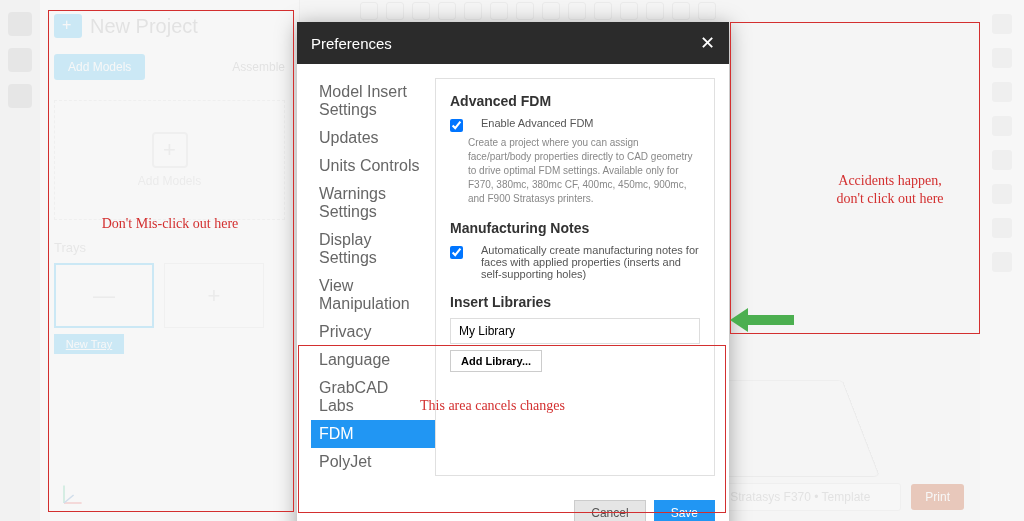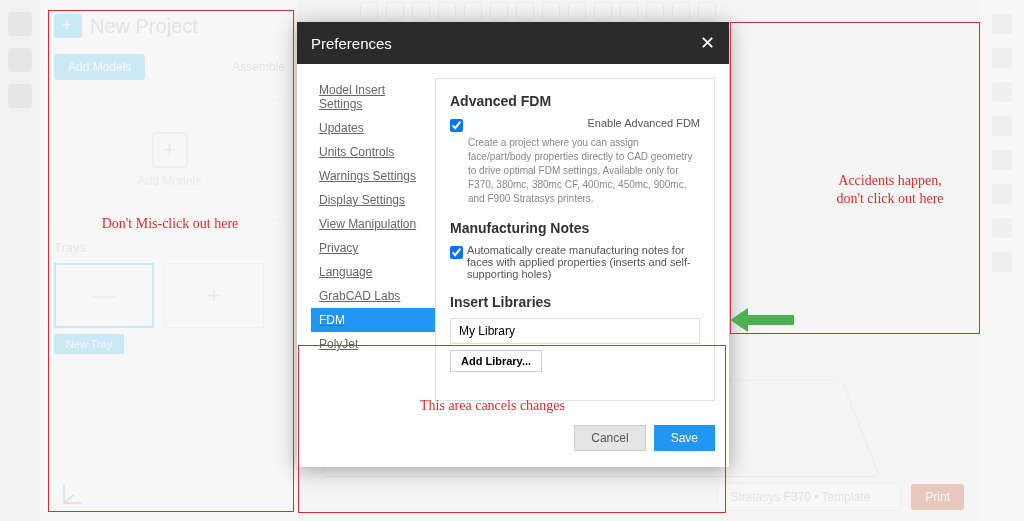--- a/index.html
+++ b/index.html
@@ -19,21 +19,21 @@
 .left-panel .btn-row { display: flex; gap: 8px; margin-bottom: 20px; }
 .left-panel .add-models-btn { background: #4fc3f7; color: #fff; padding: 6px 14px; border-radius: 3px; font-size: 12px; }
 .left-panel .assemble-link { color: #aaa; font-size: 12px; margin-left: auto; align-self: center; }
 .left-panel .drop-area { border: 1px dashed #ddd; height: 120px; display: flex; flex-direction: column; align-items: center; justify-content: center; color: #ccc; font-size: 12px; }
 .left-panel .drop-area .plus-box { width: 36px; height: 36px; border: 2px solid #ddd; border-radius: 4px; display: flex; align-items: center; justify-content: center; font-size: 22px; margin-bottom: 6px; }
 .left-panel .trays { margin-top: 20px; }
 .left-panel .trays-label { color: #bbb; font-size: 13px; margin-bottom: 8px; }
 .left-panel .tray-cards { display: flex; gap: 10px; }
 .left-panel .tray-card { width: 100px; height: 65px; background: #fff; border: 1px solid #e0e0e0; display: flex; align-items: center; justify-content: center; color: #ccc; font-size: 22px; }
 .left-panel .tray-card.blue { border: 2px solid #4fc3f7; }
-.left-panel .new-tray-btn { background: #4fc3f7; color: #fff; font-size: 11px; padding: 4px 8px; width: 70px; text-align: center; margin-top: 6px; }
+.left-panel .new-tray-btn { background: #4fc3f7; color: #fff; font-size: 11px; padding: 4px 8px; width: 70px; text-align: center; margin-top: 6px; text-decoration: underline; }
 
 
 .right-rail { position: absolute; right: 0; top: 0; width: 44px; height: 100%; background: #fff; }
 .right-rail .rail-icon { width: 20px; height: 20px; margin: 14px auto; background: #ddd; border-radius: 3px; display: block; }
 
 
 .printer-bar { position: absolute; right: 60px; bottom: 10px; display: flex; gap: 10px; align-items: center; }
 .printer-select { background: #fff; border: 1px solid #ddd; padding: 6px 30px 6px 12px; border-radius: 3px; color: #aaa; font-size: 12px; }
 .print-btn { background: #c2410c; color: #fff; padding: 6px 14px; border-radius: 3px; font-size: 12px; }
 
@@ -42,26 +42,26 @@
 
 
 .top-toolbar { position: absolute; top: 2px; left: 360px; display: flex; gap: 8px; }
 .top-toolbar div { width: 18px; height: 18px; border: 1px solid #ccc; border-radius: 3px; }
 
 
 .modal { position: absolute; left: 297px; top: 22px; width: 432px; background: #fff; box-shadow: 0 3px 20px rgba(0,0,0,0.35); z-index: 50; }
 .modal-header { background: #2b2b2b; color: #fff; padding: 10px 14px; display: flex; justify-content: space-between; align-items: center; font-size: 15px; }
 .modal-header .close { color: #fff; font-size: 18px; cursor: pointer; }
 .modal-body { display: flex; padding: 14px 0 14px 14px; }
-.pref-nav { width: 124px; font-size: 12px; color: #666; margin-right: 0; text-decoration: underline; }
+.pref-nav { width: 124px; font-size: 16px; color: #666; margin-right: 0; }
 .pref-nav div { padding: 5px 8px; cursor: pointer; }
 .pref-nav div.active { background: #2196F3; color: #fff; }
 .pref-content { flex: 1; border: 1px solid #e0e0e0; padding: 14px; margin-right: 14px; font-size: 11px; color: #555; }
 .pref-content h4 { font-size: 14px; font-weight: 600; color: #333; margin-bottom: 8px; }
-.pref-content .checkrow { display: flex; align-items: flex-start; gap: 4px; margin-bottom: 4px; justify-content: space-between; }
+.pref-content .checkrow { display: flex; align-items: flex-start; gap: 18px; margin-bottom: 4px; }
 .pref-content .checkrow input { margin-top: 2px; }
 .pref-content .desc { font-size: 10px; color: #888; margin-left: 18px; line-height: 1.4; margin-bottom: 12px; }
 .pref-content .section { margin-bottom: 14px; }
 .pref-content input[type=text] { width: 100%; padding: 5px 8px; border: 1px solid #ddd; font-size: 12px; margin-bottom: 6px; }
 .pref-content .add-lib-btn { background: #fff; border: 1px solid #ccc; padding: 4px 10px; font-size: 11px; cursor: pointer; font-weight: bold; }
 .modal-footer { display: flex; justify-content: flex-end; gap: 8px; padding: 10px 14px 16px; }
 .modal-footer button { padding: 5px 16px; font-size: 12px; cursor: pointer; }
 .btn-cancel { background: #e5e5e5; border: 1px solid #ccc; color: #555; }
 .btn-save { background: #2196F3; border: 1px solid #2196F3; color: #fff; }
 

